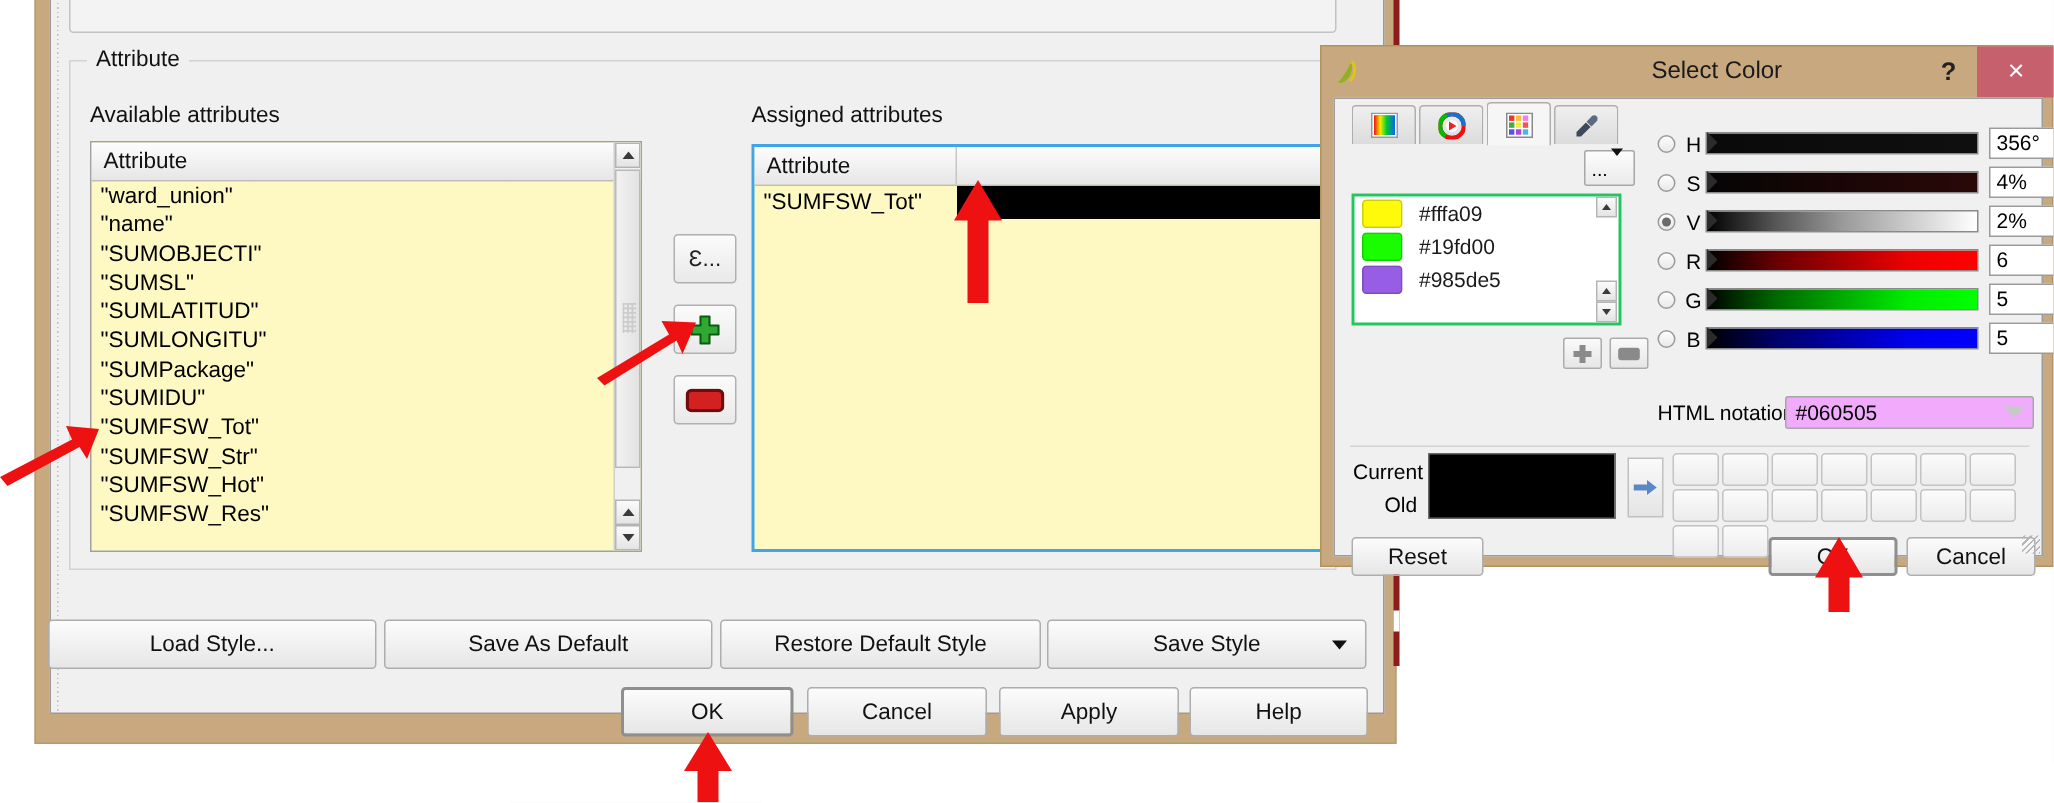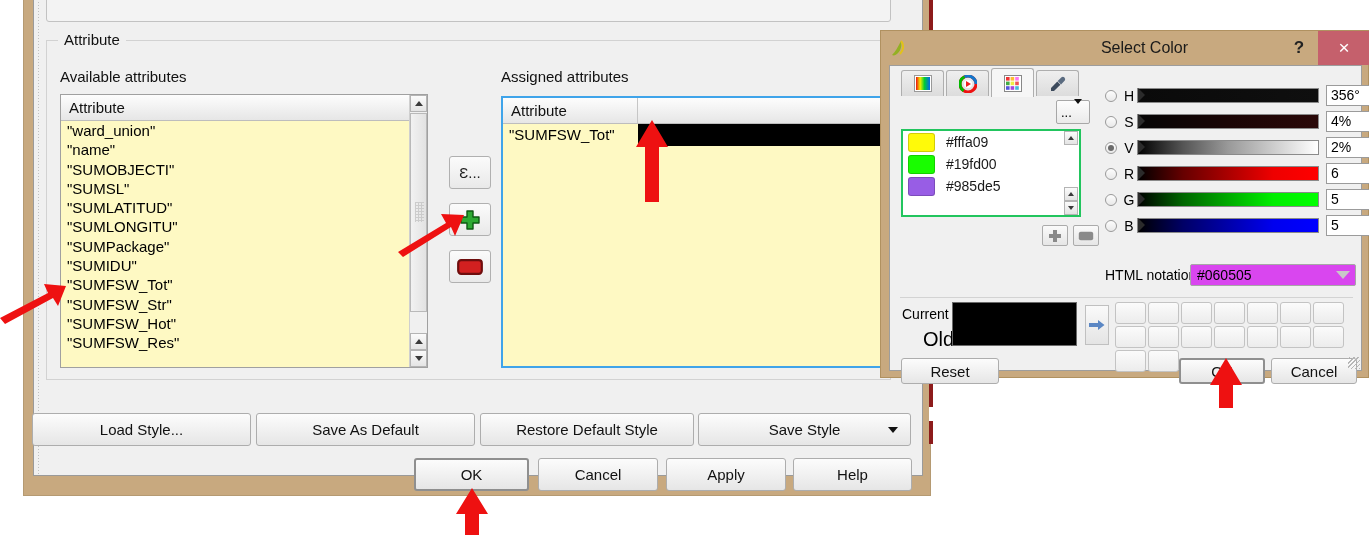--- a/index.html
+++ b/index.html
@@ -389,32 +389,32 @@
         </div>
         <div class="chan-row" style="left: 215px; top: 150px;">
           <div class="radio"></div>
           <div class="chan-letter">B</div>
           <div class="chan-bar" style="background: linear-gradient(to right, rgb(0, 0, 0), rgb(0, 0, 102), rgb(0, 0, 170), rgb(0, 0, 238), rgb(0, 0, 255));"></div>
           <div class="chan-spin">5</div>
         </div>
       </div>
 
     <div style="position:absolute;left:215px;top:201px;font-size:14px;">HTML notation</div>
-    <div class="combo" style="left:300px;top:198px;width:166px;height:22px;background:#d946ef;">
+    <div class="combo" style="left:300px;top:198px;width:166px;height:22px;background:#f0abfc;">
       <span>#060505</span>
       <span class="combo-arrow" style="right:5px;">
         <span style="display:block;width:0;height:0;border-left:7px solid transparent;
                      border-right:7px solid transparent;border-top:8px solid #c8c8c8;"></span>
       </span>
     </div>
 
     <div style="position:absolute;left:10px;top:231px;width:453px;height:1px;background:#d3d3d3;"></div>
 
     <div style="position:absolute;left:12px;top:240px;font-size:14px;">Current</div>
-    <div style="position:absolute;left:33px;top:262px;font-size:20px;">Old</div>
+    <div style="position:absolute;left:33px;top:262px;font-size:14px;">Old</div>
     <div class="cur-swatch" style="left:62px;top:236px;width:125px;height:44px;"></div>
 
     <div style="position:absolute;left:195px;top:239px;width:24px;height:40px;
                 background:linear-gradient(to bottom,#fafafa,#e4e4e4);border:1px solid #c0c0c0;
                 box-sizing:border-box;display:flex;align-items:center;justify-content:center;">
       <svg width="16" height="14" viewBox="0 0 16 14">
         <path d="M0 5 H9 V2 L15.5 7 L9 12 V9 H0 Z" fill="#5b87c4"></path>
       </svg>
     </div>
 
@@ -431,21 +431,21 @@
         <div class="empty-swatch"></div>
         <div class="empty-swatch"></div>
         <div class="empty-swatch"></div>
         <div class="empty-swatch"></div>
         <div class="empty-swatch"></div>
         <div class="empty-swatch"></div>
         <div class="empty-swatch"></div>
         <div class="empty-swatch"></div>
       </div>
 
-    <div class="pbtn" style="left:11px;top:292px;width:98px;height:26px;">
+    <div class="pbtn" style="left:11px;top:292px;width:88px;height:26px;">
       <span>Reset</span>
     </div>
     <div class="pbtn default" style="left:289px;top:292px;width:86px;height:26px;">
       <span>OK</span>
     </div>
     <div class="pbtn" style="left:381px;top:292px;width:86px;height:26px;">
       <span>Cancel</span>
     </div>
 
     <div style="position:absolute;right:1px;bottom:1px;width:12px;height:12px;

